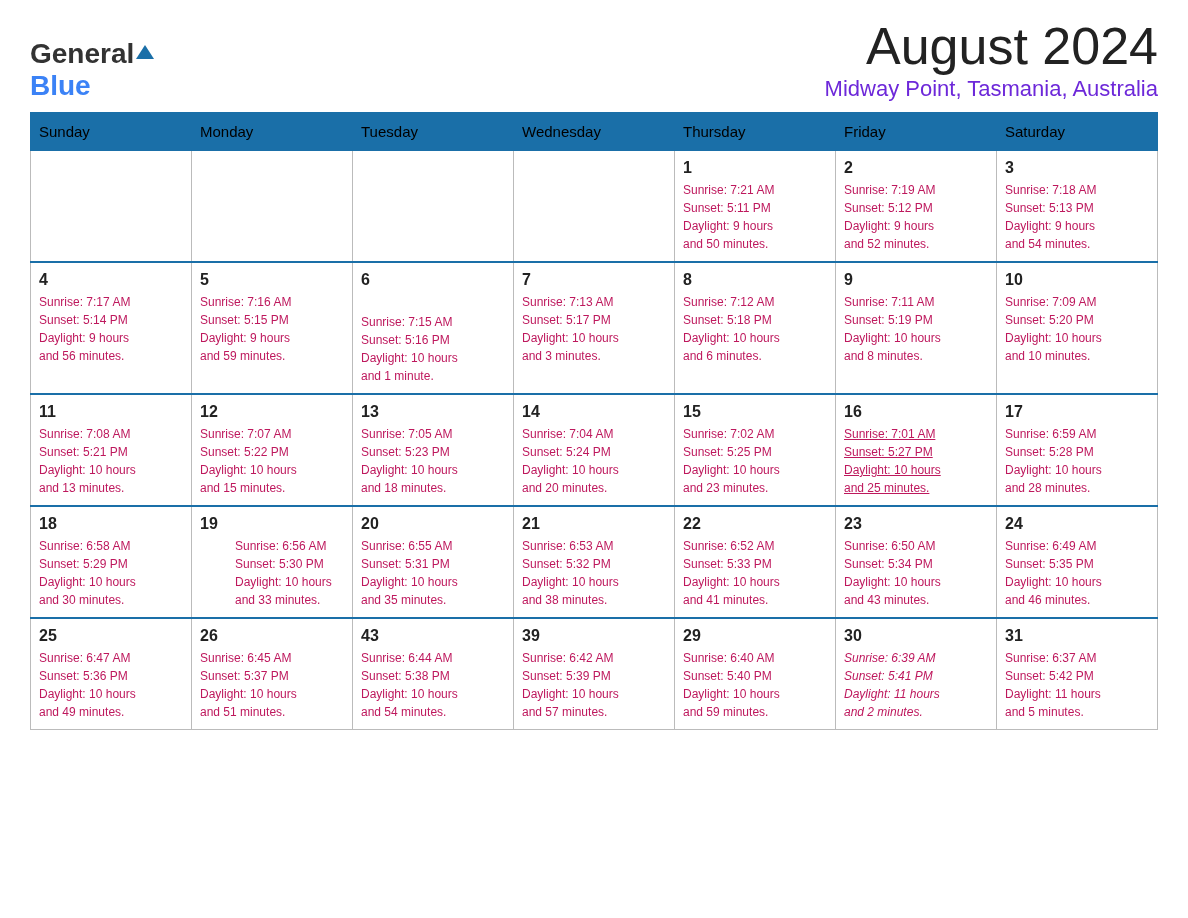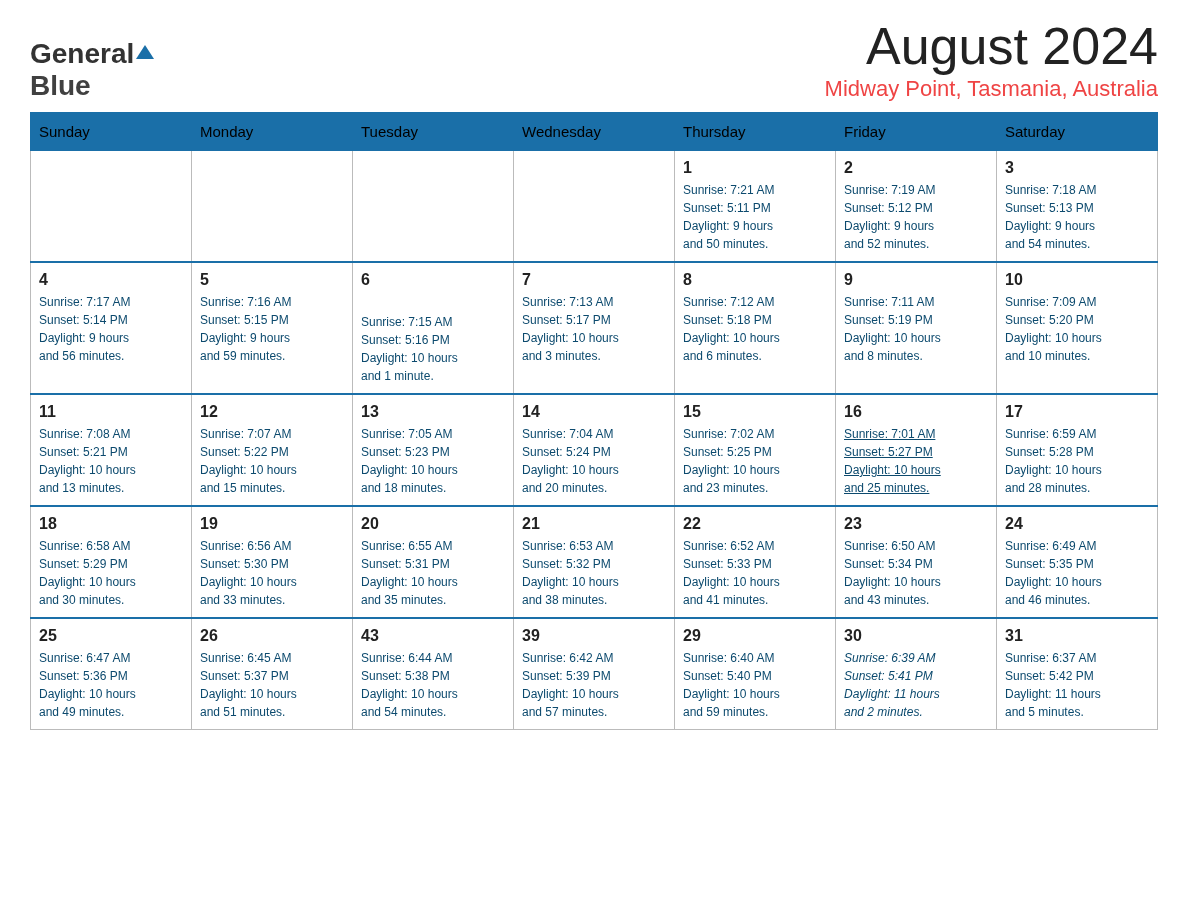--- a/index.html
+++ b/index.html
@@ -26,21 +26,21 @@
       text-align: right;
     }
     .month-title {
       font-size: 52px;
       font-weight: 300;
       color: #222;
       line-height: 1;
     }
     .location-title {
       font-size: 22px;
-      color: #ef4444;
+      color: #6d28d9;
       margin-top: 4px;
     }
     .calendar {
       width: 100%;
       border-collapse: collapse;
       margin-top: 10px;
     }
     .calendar th {
       background-color: #1a6fa8;
       color: #000000;
@@ -64,21 +64,21 @@
     }
     .day-number {
       font-size: 16px;
       font-weight: bold;
       color: #222;
       display: block;
       margin-bottom: 4px;
     }
     .day-info {
       font-size: 12px;
-      color: #0c4a6e;
+      color: #be185d;
       line-height: 1.5;
     }
     .row-divider td {
       border-top: 2px solid #1a6fa8;
     }
     .logo-row {
       display: flex;
       align-items: center;
     }
     .logo-text-general {
@@ -87,21 +87,21 @@
       color: #333;
     }
     .logo-arrow {
       display: inline-block;
       margin-left: 2px;
       vertical-align: middle;
     }
     .logo-text-blue {
       font-size: 28px;
       font-weight: bold;
-      color: #404040;
+      color: #3b82f6;
     }
   </style>
 </head>
 <body>
 
 <div class="header">
   <div class="logo">
     <div class="logo-row">
       <span class="logo-text-general">General</span>
       <span class="logo-arrow">
@@ -263,21 +263,21 @@
       <tr class="row-divider">
         <td>
           <span class="day-number">18</span>
           <div class="day-info" style="white-space: pre-line;">Sunrise: 6:58 AM
 Sunset: 5:29 PM
 Daylight: 10 hours
 and 30 minutes.</div>
         </td>
         <td>
           <span class="day-number">19</span>
-          <div class="day-info" style="white-space: pre-line;">Sunrise: 6:56 AM
+          <div class="day-info" style="white-space: pre-line; margin-left: 35px;">Sunrise: 6:56 AM
 Sunset: 5:30 PM
 Daylight: 10 hours
 and 33 minutes.</div>
         </td>
         <td>
           <span class="day-number">20</span>
           <div class="day-info" style="white-space: pre-line;">Sunrise: 6:55 AM
 Sunset: 5:31 PM
 Daylight: 10 hours
 and 35 minutes.</div>

